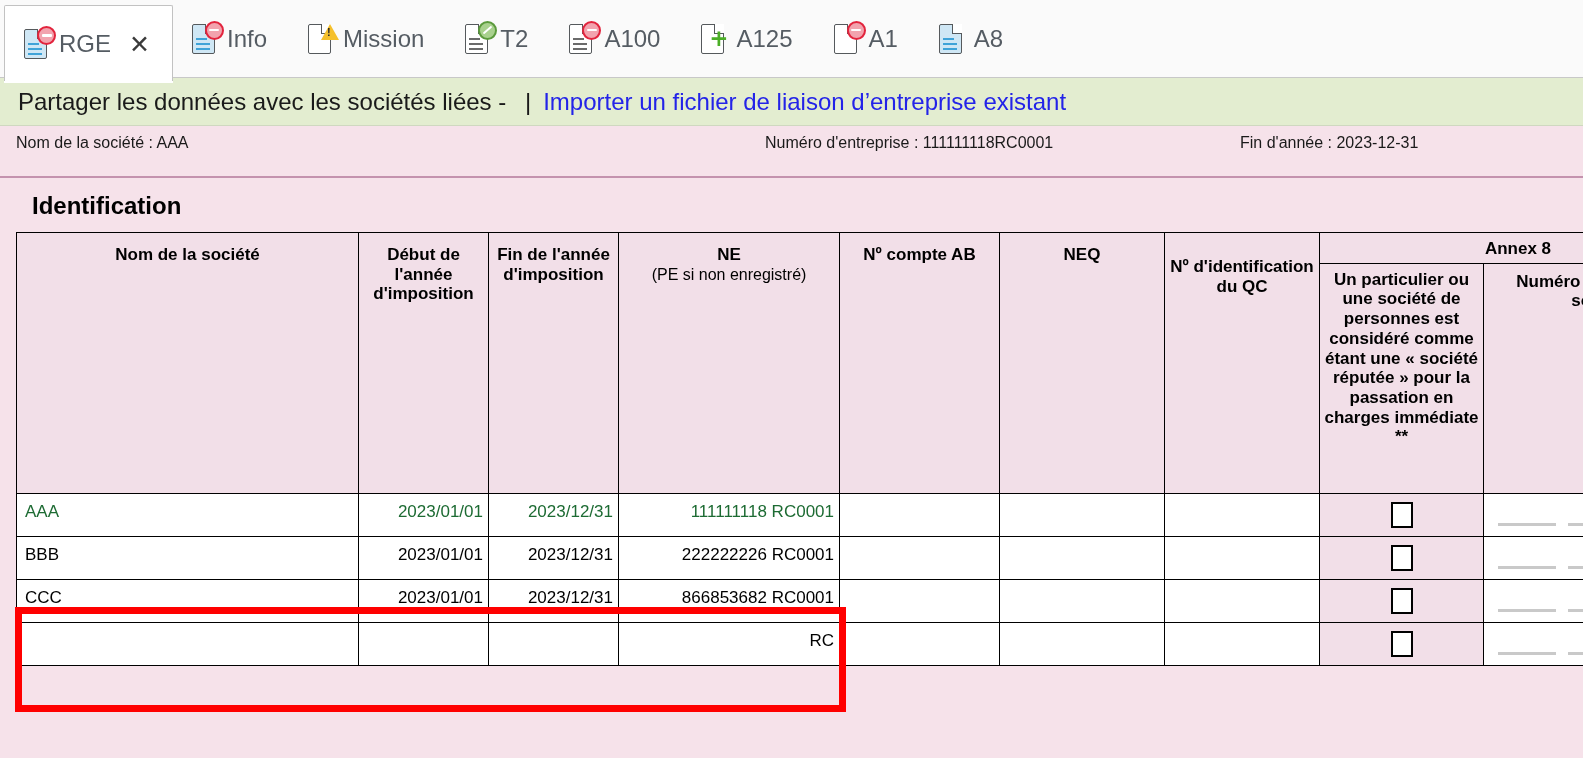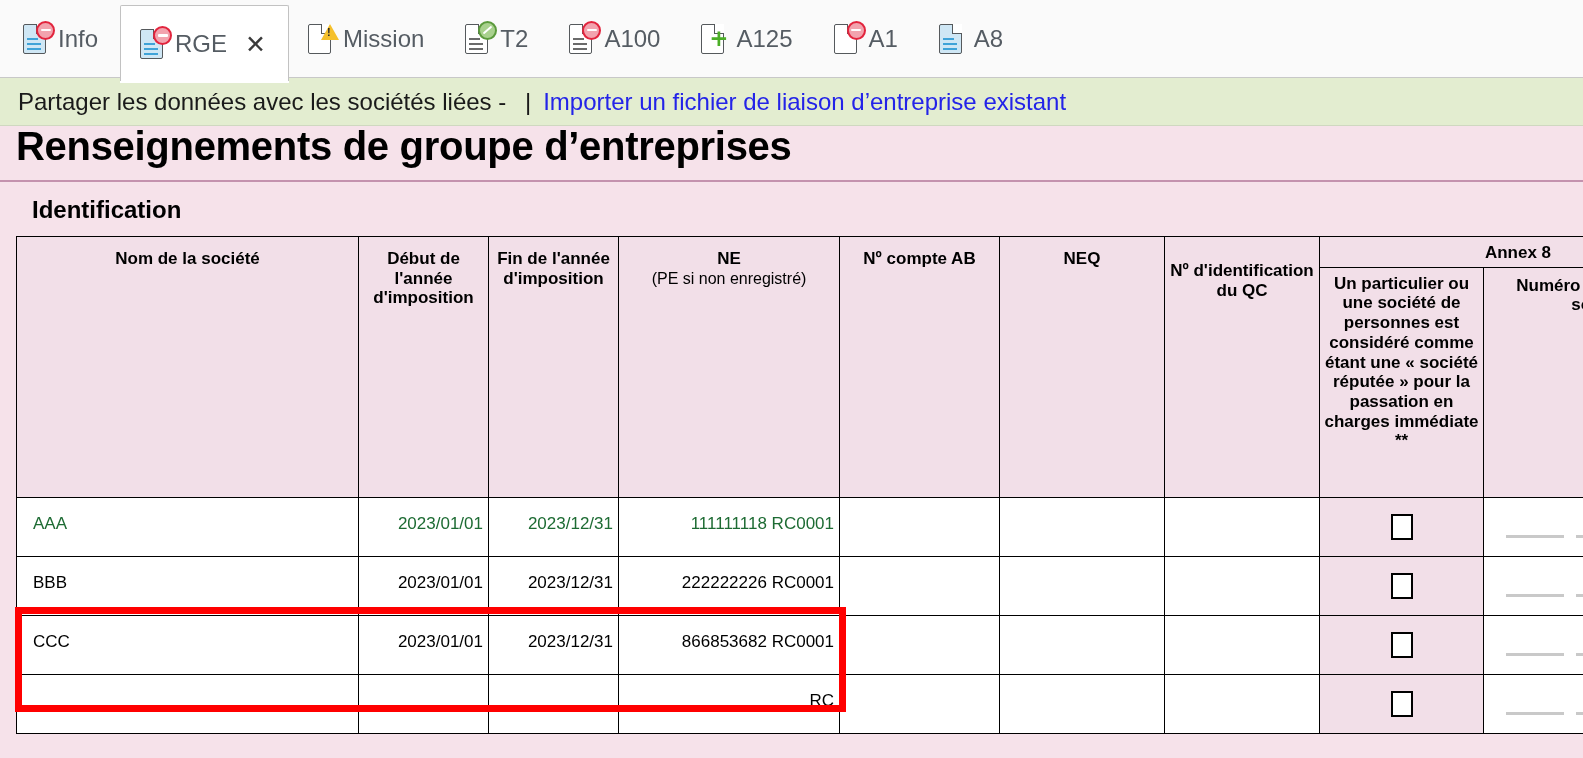--- a/index.html
+++ b/index.html
@@ -172,21 +172,21 @@
   
   .tablewrap { position: relative; padding-left: 16px; }
   table.grid {
     border-collapse: collapse;
     table-layout: fixed;
     width: 1700px;
     background: #f6e2ea;
   }
   table.grid th, table.grid td {
     border: 1.5px solid #000;
-    padding: 16px;
+    padding: 8px;
     font-size: 17px;
     vertical-align: top;
   }
   table.grid th {
     font-weight: bold;
     text-align: center;
     background: #f2dfe8;
     padding: 6px 3px 4px 3px;
     line-height: 1.16;
   }
@@ -239,47 +239,47 @@
     color: #111;
     white-space: nowrap;
   }
   .footnote .ref { color: #2323e8; }
 </style>
 </head>
 <body>
 
 <div class="tabbar">
 
-  <div class="tab">
+  <div class="tab active">
     <span class="docicon">
       <span class="page"></span>
         <span class="fold"></span>
       <span class="lines">
           <i></i>
           <i></i>
           <i></i>
         </span>
       <span class="badge minus"></span>
     </span>
-    <span class="tab-label">Info</span>
-  </div>
-
-  <div class="tab active">
+    <span class="tab-label">RGE</span>
+    <span class="tab-close">✕</span>
+  </div>
+
+  <div class="tab">
     <span class="docicon">
       <span class="page"></span>
         <span class="fold"></span>
       <span class="lines">
           <i></i>
           <i></i>
           <i></i>
         </span>
       <span class="badge minus"></span>
     </span>
-    <span class="tab-label">RGE</span>
-    <span class="tab-close">✕</span>
+    <span class="tab-label">Info</span>
   </div>
 
   <div class="tab">
     <span class="docicon blank">
       <span class="page"></span>
         <span class="fold"></span>
       <span class="badge warn"></span>
     </span>
     <span class="tab-label">Mission</span>
   </div>
@@ -346,22 +346,26 @@
 
 <div class="sharebar">
   <span>Partager les données avec les sociétés liées -</span>
   <span>&nbsp;</span>
   <span class="sep">|</span>
   <span class="lnk">Importer un fichier de liaison d’entreprise existant</span>
 </div>
 
 <div class="form">
 
-
-  <h1 class="bigtitle">Renseignements de groupe d’entreprises</h1>
+  <div class="metarow">
+    <span class="m1">Nom de la société : AAA</span>
+    <span class="m2">Numéro d'entreprise : 111111118RC0001</span>
+    <span class="m3">Fin d'année : 2023-12-31</span>
+  </div>
+
   <div class="titlerule"></div>
   <div class="section-h">Identification</div>
 
   <div class="tablewrap">
     <table class="grid">
       <colgroup>
         <col style="width:342px">
           <col style="width:130px">
           <col style="width:130px">
         <col style="width:221px">

